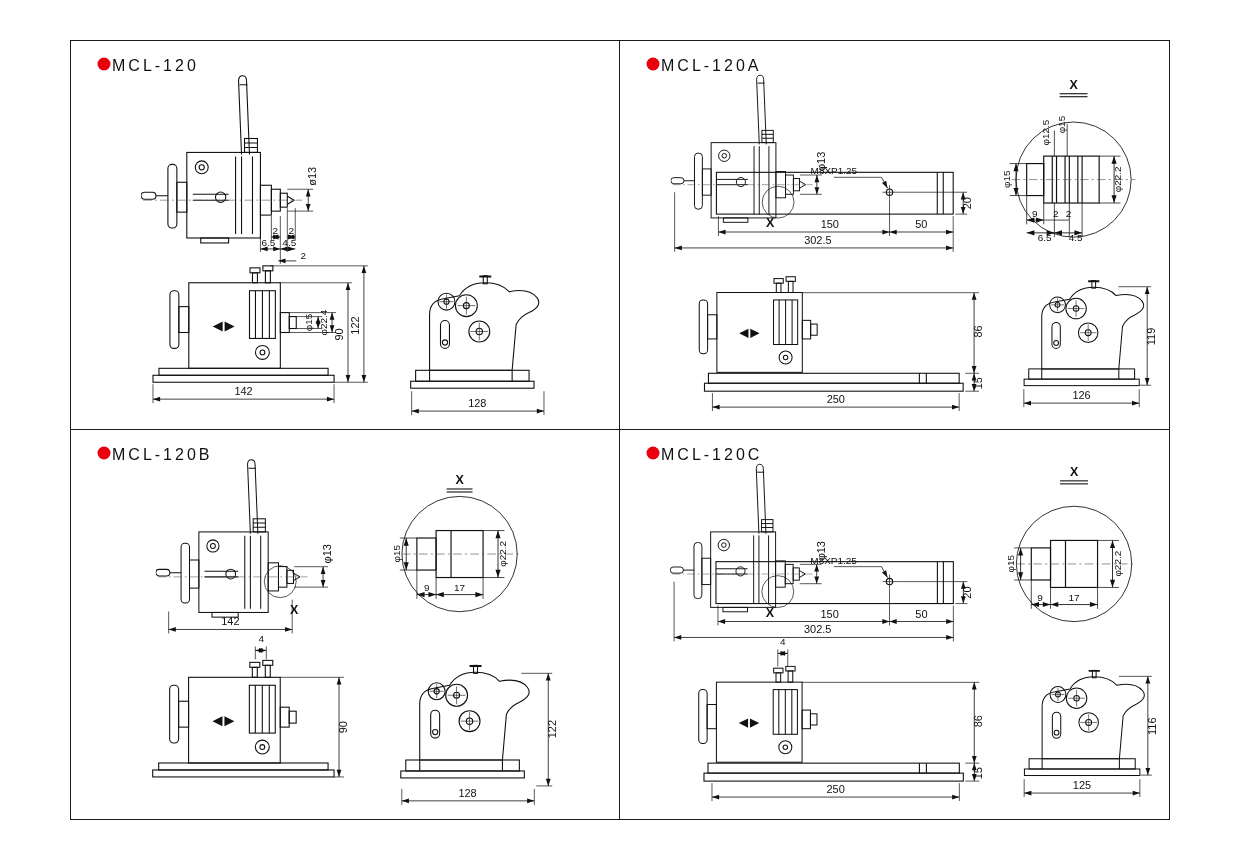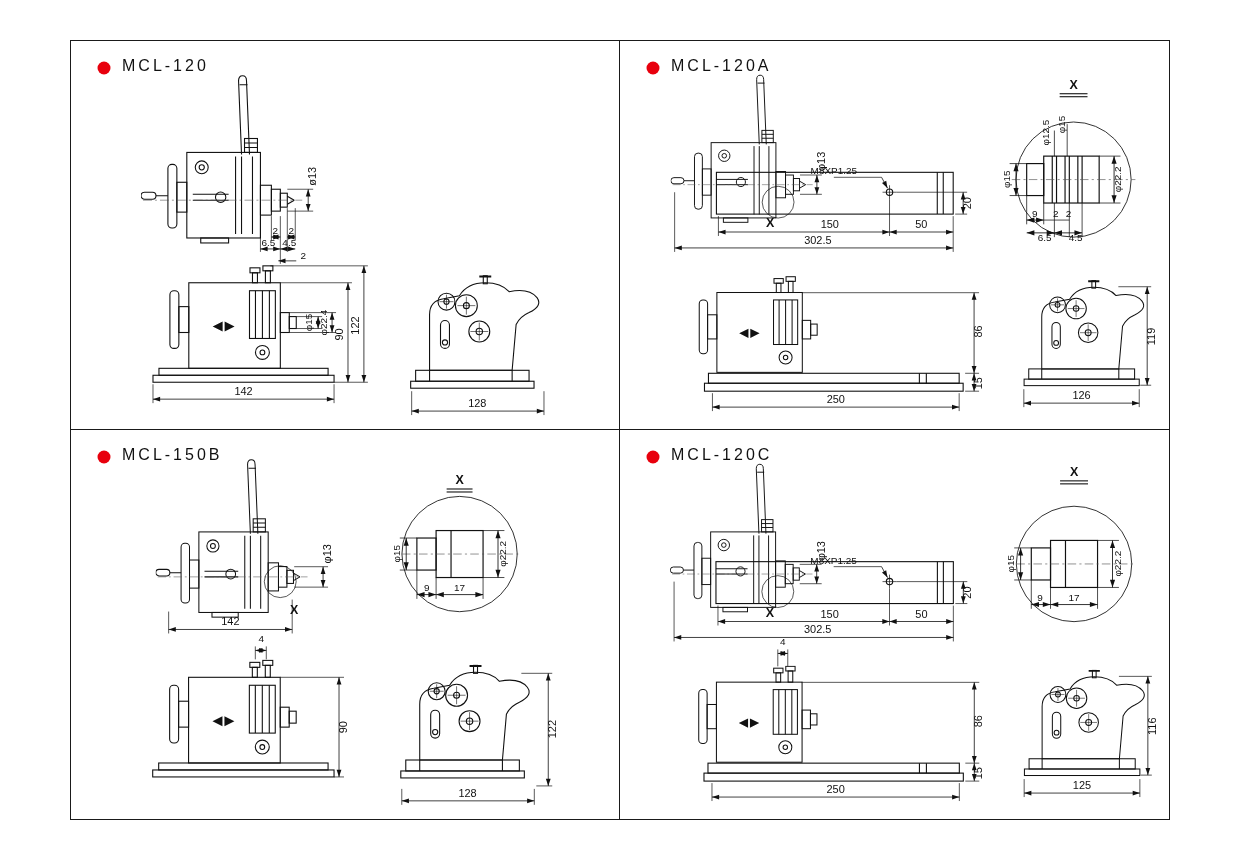--- a/index.html
+++ b/index.html
@@ -1,21 +1,21 @@
 <!DOCTYPE html>
 <html><head>
 <meta charset="utf-8">
 <style>
   html,body{margin:0;padding:0;background:#fff;}
   .sheet{position:relative;width:1240px;height:856px;background:#fff;font-family:"Liberation Sans",sans-serif;color:#111;overflow:hidden;}
   .frame{position:absolute;left:70px;top:40px;width:1100px;height:780px;border:1.6px solid #1a1a1a;display:grid;grid-template-columns:1fr 1fr;grid-template-rows:1fr 1fr;box-sizing:border-box;}
   .quad{position:relative;border-right:1.4px solid #1a1a1a;border-bottom:1.4px solid #1a1a1a;}
   .quad.q2,.quad.q4{border-right:none;}
   .quad.q3,.quad.q4{border-bottom:none;}
-  .ptitle{position:absolute;left:26px;top:16px;display:flex;align-items:flex-end;gap:11px;font-size:16px;letter-spacing:3px;font-weight:500;z-index:2;}
+  .ptitle{position:absolute;left:26px;top:16px;display:flex;align-items:flex-start;gap:1px;font-size:16px;letter-spacing:3px;font-weight:500;z-index:2;}
   .drawing{position:absolute;left:0;top:0;width:100%;height:100%;}
   .ln{fill:none;stroke:#111;stroke-width:1.1;}
   .thin{fill:none;stroke:#111;stroke-width:0.7;}
   .dl{fill:none;stroke:#111;stroke-width:0.8;marker-start:url(#arr);marker-end:url(#arr);}
   .dl2{fill:none;stroke:#111;stroke-width:0.8;marker-end:url(#arr);}
   text.dim{font-family:"Liberation Sans",sans-serif;font-size:11px;fill:#111;text-anchor:middle;}
   text.dim.s{font-size:10px;}
   text.dimx{font-family:"Liberation Sans",sans-serif;font-size:12.5px;fill:#111;text-anchor:middle;font-weight:bold;}
 </style>
 </head>
@@ -337,21 +337,21 @@
           <text class="dim" x="463" y="360">126</text>
         </g>
       </svg>
     </div>
 
     <div class="quad q3">
       <div class="ptitle">
         <svg width="14" height="14">
             <circle cx="7" cy="7" r="6.5" fill="#e8000d"></circle>
           </svg>
-        <span>MCL-150B</span>
+        <span>MCL-120B</span>
       </div>
       <svg class="drawing" viewBox="0 0 550 390">
         <g>
           <use href="#ts-side" x="85" y="25" width="160" height="188"></use>
           <g class="thin">
             <line x1="224" y1="137" x2="258" y2="137"></line>
             <line x1="224" y1="157.5" x2="258" y2="157.5"></line>
             <line x1="253" y1="137" x2="253" y2="157.5" class="dl"></line>
           </g>
           <text class="dim" transform="rotate(-90 261 124)" x="261" y="124">φ13</text>

